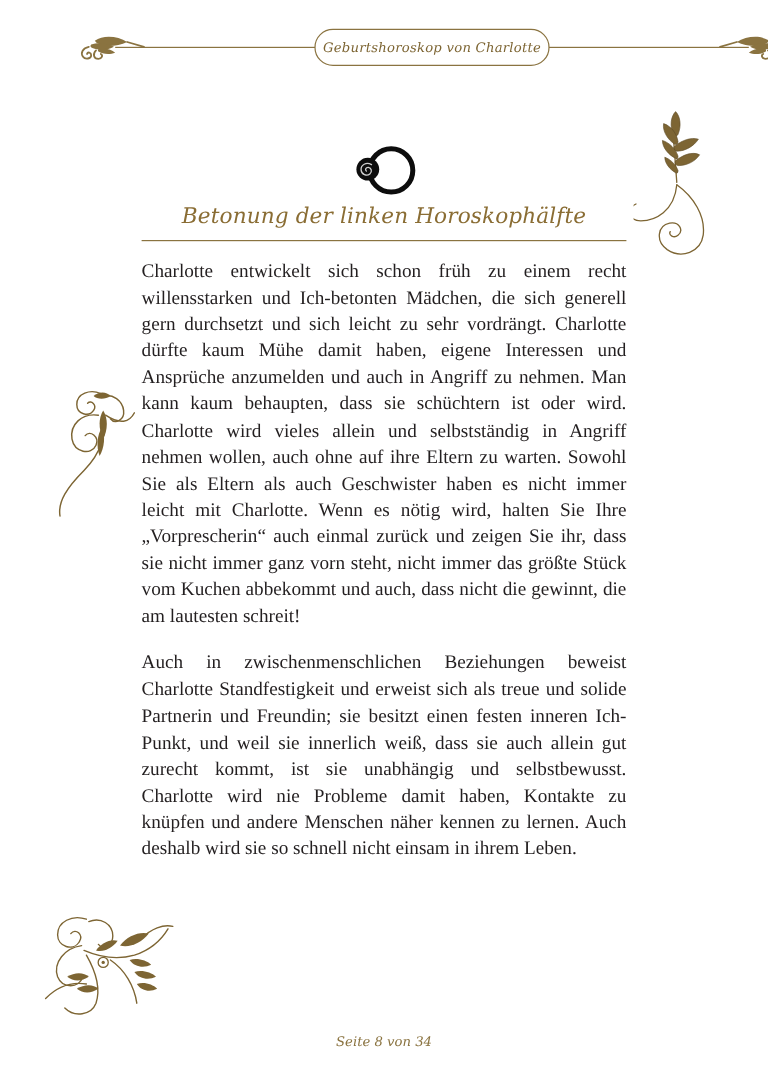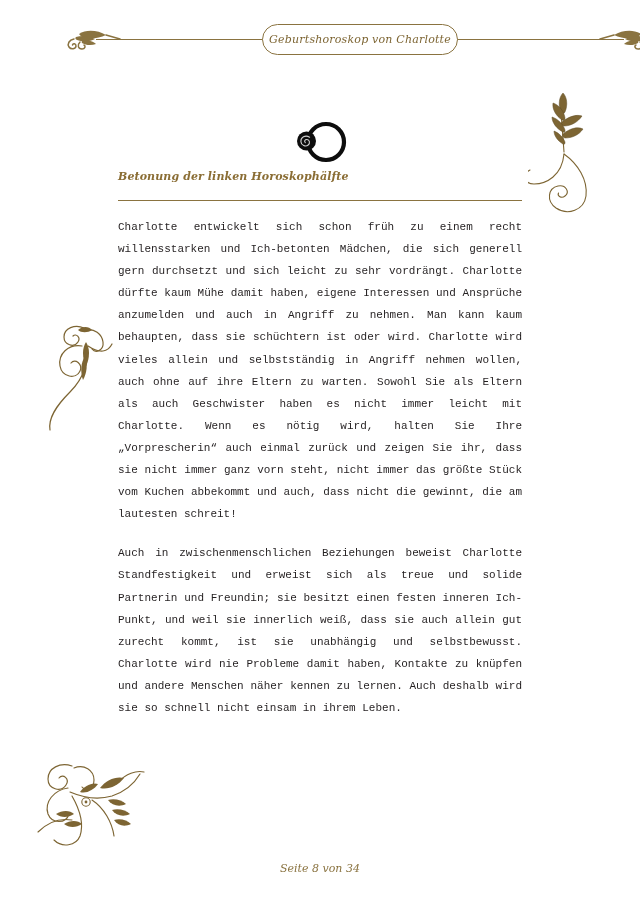--- a/index.html
+++ b/index.html
@@ -79,24 +79,25 @@
     width: 62px;
     height: 48px;
   }
 
   
   .section-title {
     position: absolute;
     left: 118px;
     top: 170px;
     width: 404px;
+    text-align: center;
     font-family: "DejaVu Serif", serif;
     font-style: italic;
-    font-weight: bold;
-    font-size: 11px;
+    font-weight: normal;
+    font-size: 18px;
     color: #8a6d34;
     letter-spacing: 0.1px;
   }
   .title-rule {
     position: absolute;
     left: 118px;
     top: 200px;
     width: 404px;
     height: 1px;
     background: #8a7340;
@@ -104,22 +105,22 @@
 
   
   .body-col {
     position: absolute;
     left: 118px;
     top: 216px;
     width: 404px;
   }
   .body-col p {
     margin: 0 0 17px 0;
-    font-family: Liberation Mono, monospace;
-    font-size: 11px;
+    font-family: Liberation Serif, serif;
+    font-size: 16px;
     line-height: 22.1px;
     color: #231f20;
     text-align: justify;
     text-justify: inter-word;
     hyphens: manual;
   }
   .body-col p:last-child { margin-bottom: 14px; }
 
   
   .orn {

